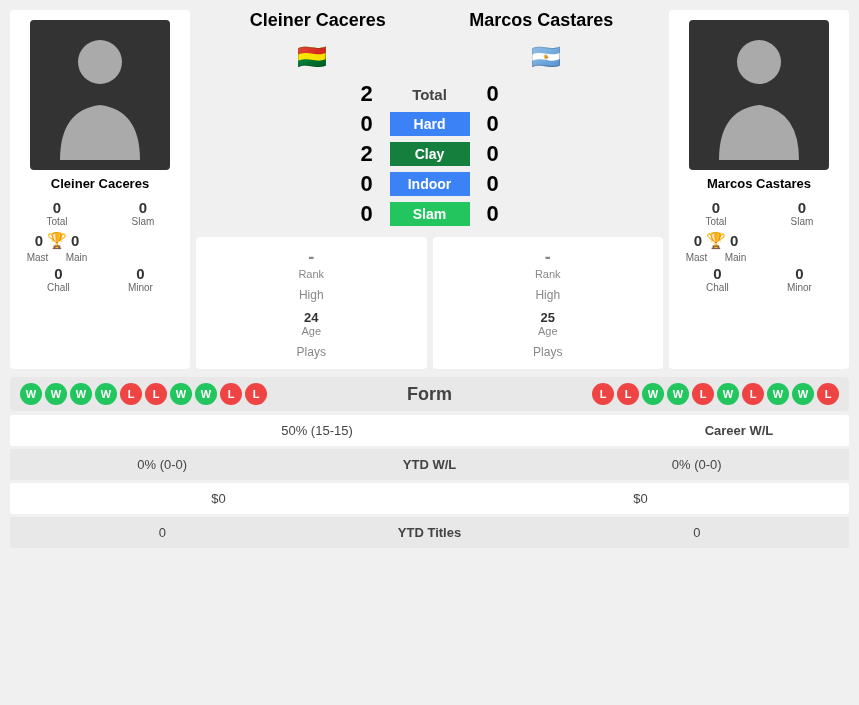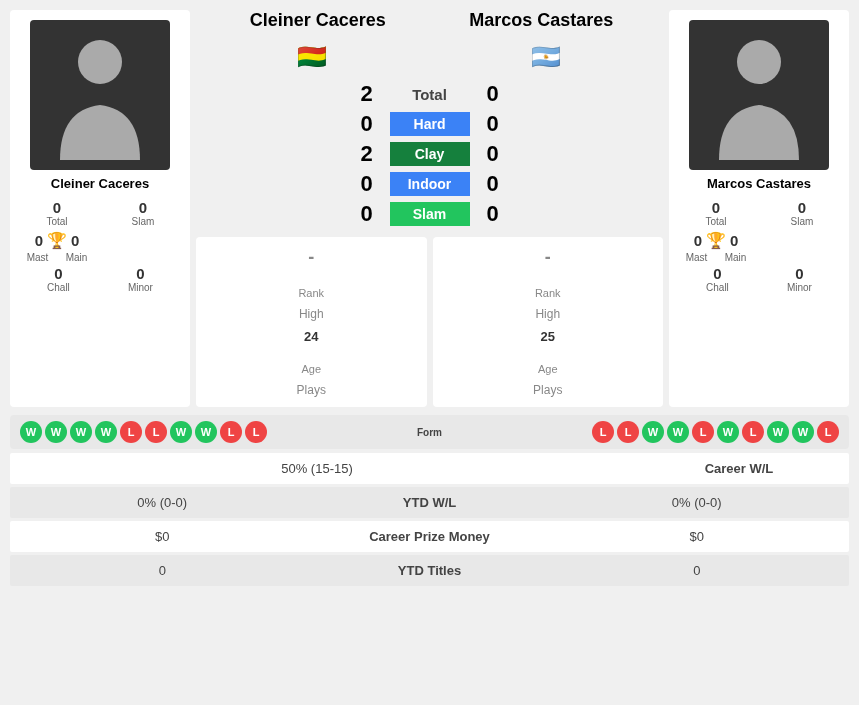--- a/index.html
+++ b/index.html
@@ -150,21 +150,21 @@
       flex: 1;
     }
     .info-box-main {
       font-size: 13px;
       font-weight: bold;
       color: #333;
     }
     .info-box-label {
       font-size: 11px;
       color: #888;
-      margin-top: 19px;
+      margin-top: 0;
     }
     .info-box-dash {
       font-size: 18px;
       font-weight: bold;
       color: #888;
     }
     
     .flag-container {
       display: flex;
       justify-content: center;
@@ -179,21 +179,21 @@
       padding: 6px 10px;
       margin-bottom: 4px;
     }
     .form-pills {
       flex: 1;
       display: flex;
       gap: 3px;
       flex-wrap: nowrap;
     }
     .form-label {
-      font-size: 10px;
+      font-size: 18px;
       font-weight: bold;
       min-width: 120px;
       text-align: center;
       color: #444;
     }
     .pill {
       width: 22px;
       height: 22px;
       border-radius: 50%;
       display: flex;
@@ -432,21 +432,20 @@
     </div>
 
     <div class="stats-row stats-row-alt">
       <div class="stats-row-value">0% (0-0)</div>
       <div class="stats-row-label">YTD W/L</div>
       <div class="stats-row-value">0% (0-0)</div>
     </div>
 
     <div class="stats-row">
       <div class="stats-row-value">$0</div>
-      <div class="stats-row-label">Career Prize Money</div>
       <div class="stats-row-value">$0</div>
     </div>
 
     <div class="stats-row stats-row-alt">
       <div class="stats-row-value">0</div>
       <div class="stats-row-label">YTD Titles</div>
       <div class="stats-row-value">0</div>
     </div>
   </div>
 </div>

